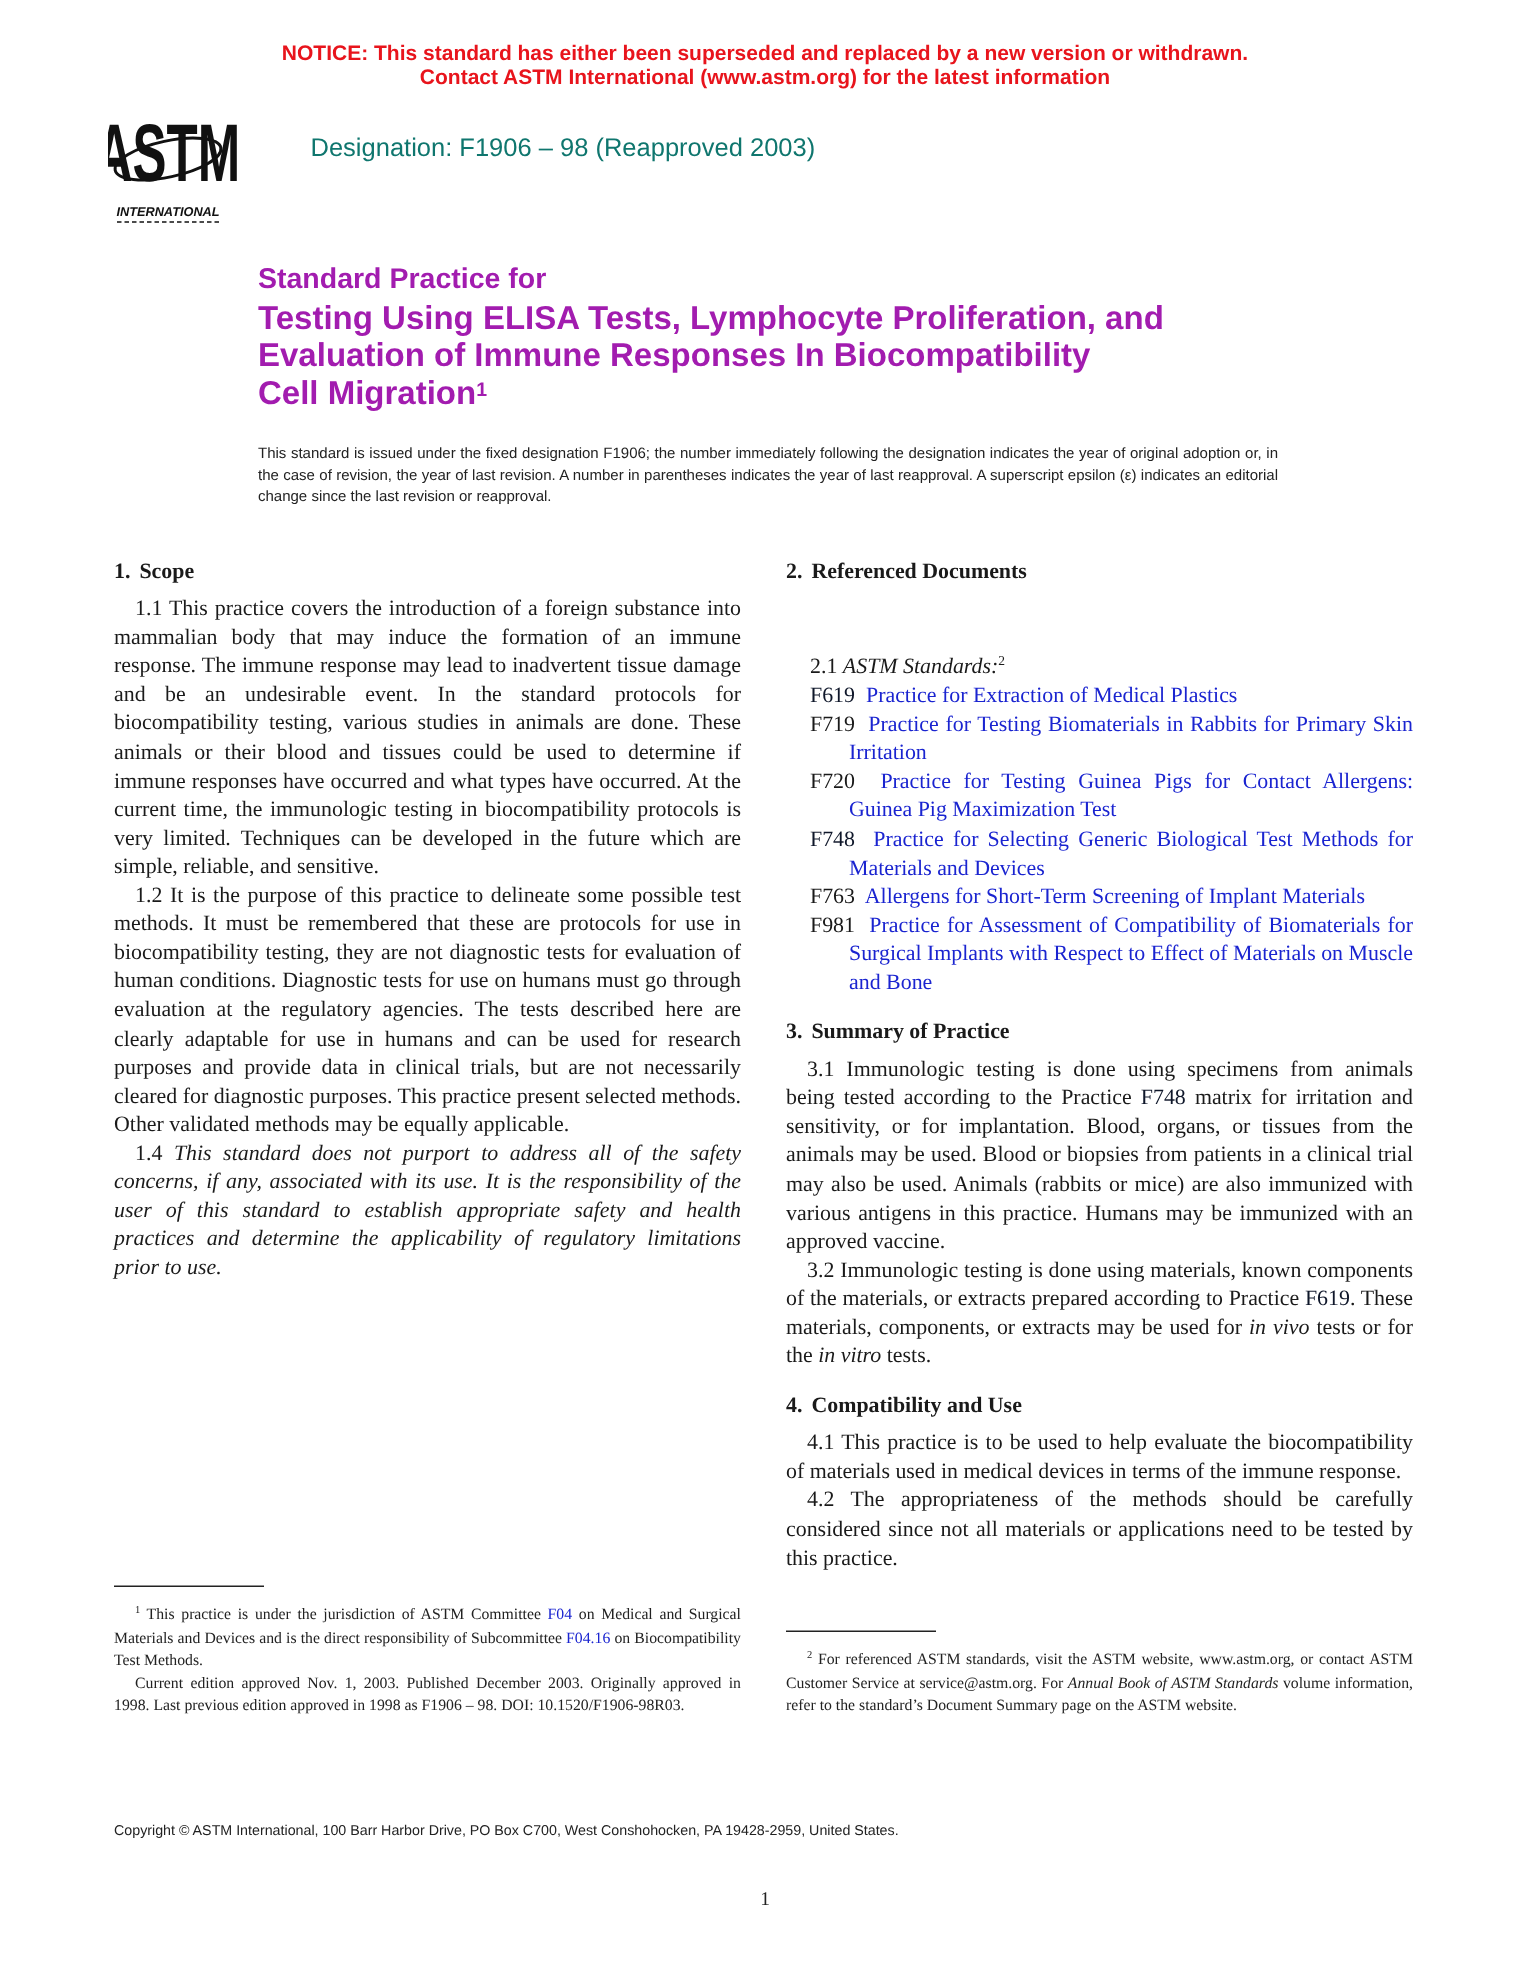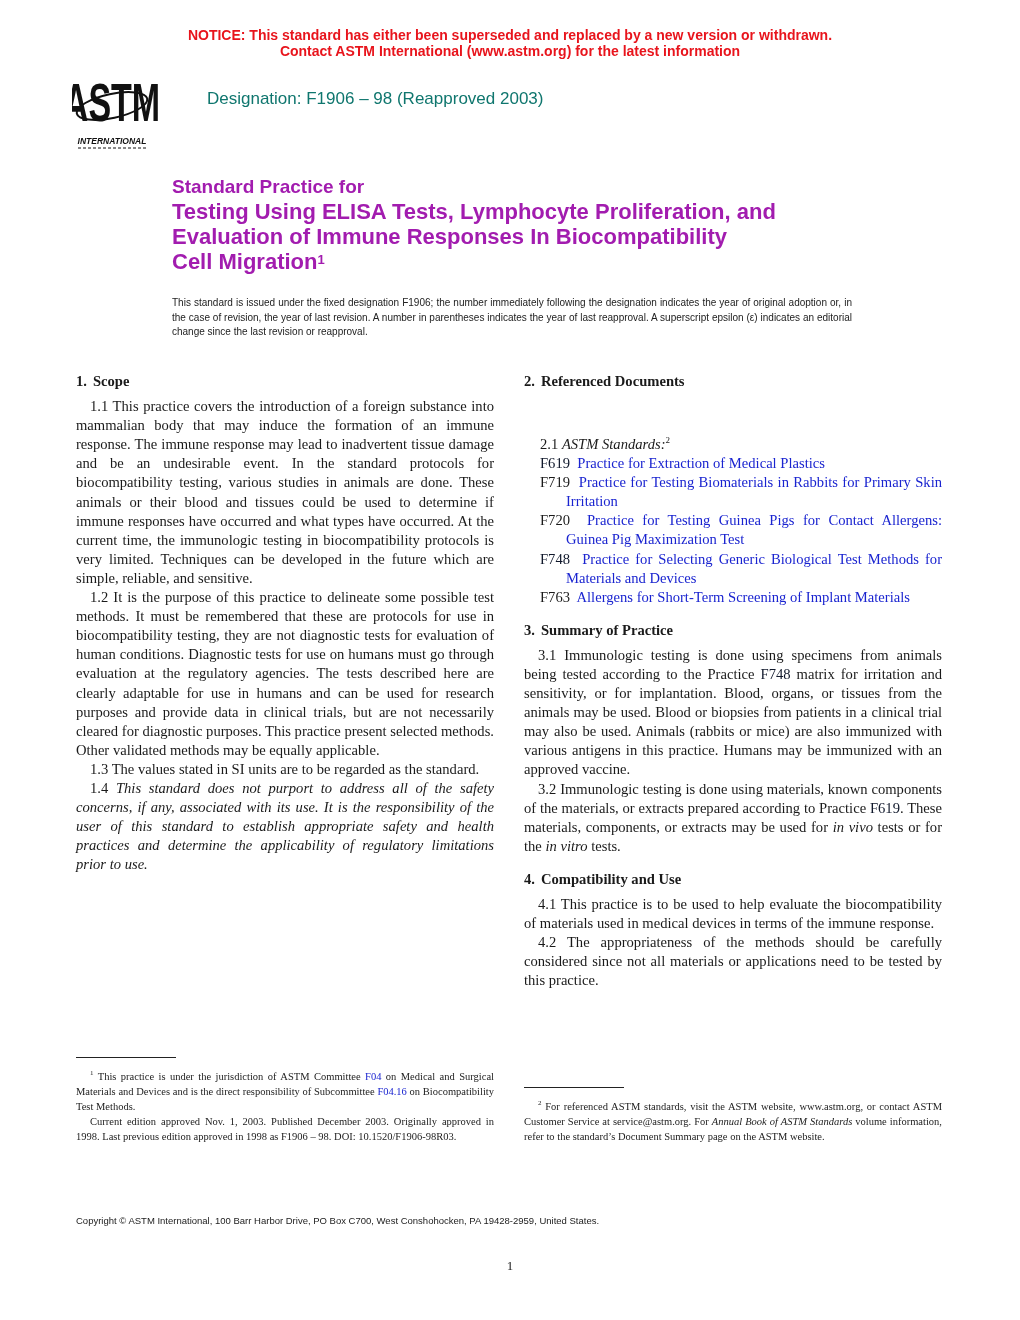--- a/index.html
+++ b/index.html
@@ -75,34 +75,34 @@
 </div>
 
 <div id="issuance" class="abs sans">This standard is issued under the fixed designation F1906; the number immediately following the designation indicates the year of original adoption or, in the case of revision, the year of last revision. A number in parentheses indicates the year of last reapproval. A superscript epsilon (ε) indicates an editorial change since the last revision or reapproval.</div>
 
 <div id="col-left" class="abs col serif">
   <div class="sec-head">
     <span class="num">1.</span><span>Scope</span>
   </div>
   <p class="para">1.1 This practice covers the introduction of a foreign substance into mammalian body that may induce the formation of an immune response. The immune response may lead to inadvertent tissue damage and be an undesirable event. In the standard protocols for biocompatibility testing, various studies in animals are done. These animals or their blood and tissues could be used to determine if immune responses have occurred and what types have occurred. At the current time, the immunologic testing in biocompatibility protocols is very limited. Techniques can be developed in the future which are simple, reliable, and sensitive.</p>
   <p class="para">1.2 It is the purpose of this practice to delineate some possible test methods. It must be remembered that these are protocols for use in biocompatibility testing, they are not diagnostic tests for evaluation of human conditions. Diagnostic tests for use on humans must go through evaluation at the regulatory agencies. The tests described here are clearly adaptable for use in humans and can be used for research purposes and provide data in clinical trials, but are not necessarily cleared for diagnostic purposes. This practice present selected methods. Other validated methods may be equally applicable.</p>
-  <p class="para">1.3 The values stated in SI units are to be regarded as the standard.</p>
   <p class="para"><span>1.4 </span><span class="italic">This standard does not purport to address all of the safety concerns, if any, associated with its use. It is the responsibility of the user of this standard to establish appropriate safety and health practices and determine the applicability of regulatory limitations prior to use.</span></p>
 </div>
 
 <div id="col-right" class="abs col serif">
   <div class="sec-head">
     <span class="num">2.</span><span>Referenced Documents</span>
   </div>
   <p class="ref-intro"><span>2.1 </span><span class="italic">ASTM Standards:</span><sup>2</sup></p>
   <p class="ref-item"><span class="ref-red">F619</span>&nbsp; <span class="ref-blue">Practice for Extraction of Medical Plastics</span></p>
   <p class="ref-item"><span>F719</span>&nbsp; <span class="ref-blue">Practice for Testing Biomaterials in Rabbits for Primary Skin Irritation</span></p>
   <p class="ref-item"><span>F720</span>&nbsp; <span class="ref-blue">Practice for Testing Guinea Pigs for Contact Allergens: Guinea Pig Maximization Test</span></p>
   <p class="ref-item"><span class="ref-red">F748</span>&nbsp; <span class="ref-blue">Practice for Selecting Generic Biological Test Methods for Materials and Devices</span></p>
   <p class="ref-item"><span>F763</span>&nbsp; <span class="ref-blue">Allergens for Short-Term Screening of Implant Materials</span></p>
+  <p class="ref-item"><span>F981</span>&nbsp; <span class="ref-blue">Practice for Assessment of Compatibility of Biomaterials for Surgical Implants with Respect to Effect of Materials on Muscle and Bone</span></p>
 
   <div class="gap"></div>
   <div class="sec-head">
     <span class="num">3.</span><span>Summary of Practice</span>
   </div>
   <p class="para"><span>3.1 Immunologic testing is done using specimens from animals being tested according to the Practice </span><span class="ref-red">F748</span><span> matrix for irritation and sensitivity, or for implantation. Blood, organs, or tissues from the animals may be used. Blood or biopsies from patients in a clinical trial may also be used. Animals (rabbits or mice) are also immunized with various antigens in this practice. Humans may be immunized with an approved vaccine.</span></p>
   <p class="para"><span>3.2 Immunologic testing is done using materials, known components of the materials, or extracts prepared according to Practice </span><span class="ref-red">F619</span><span>. These materials, components, or extracts may be used for </span><span class="italic">in vivo</span><span> tests or for the </span><span class="italic">in vitro</span><span> tests.</span></p>
 
   <div class="gap"></div>
   <div class="sec-head">

